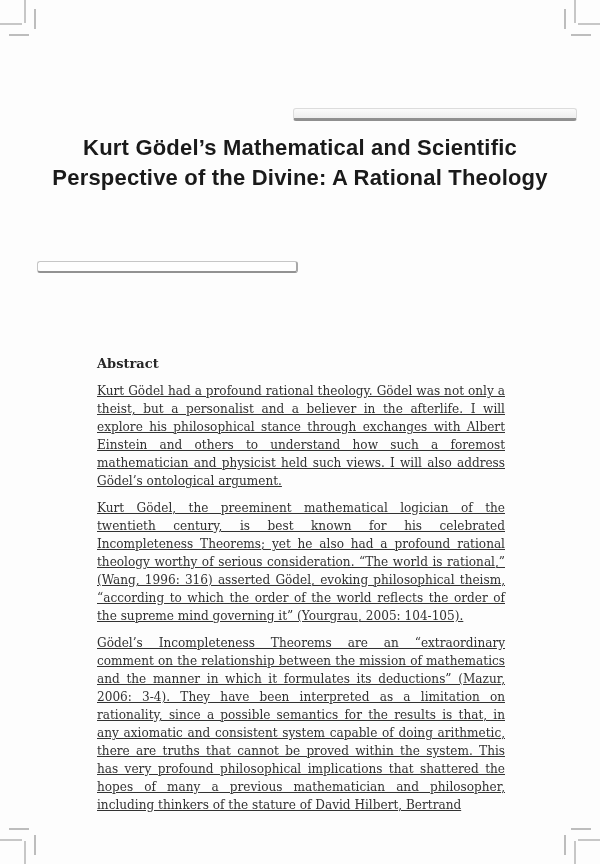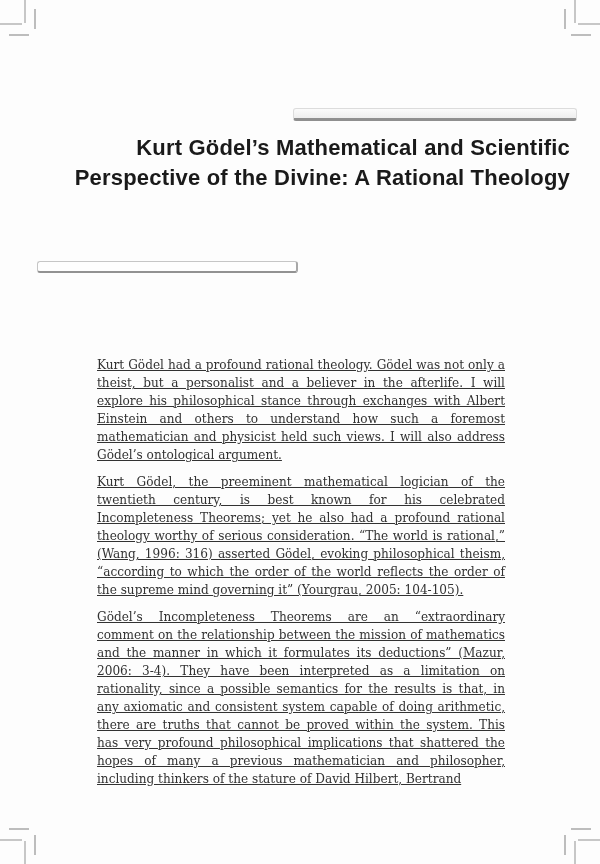--- a/index.html
+++ b/index.html
@@ -26,21 +26,21 @@
     position:absolute;left:37px;top:261px;width:261px;height:12px;
     box-sizing:border-box;
     background:#fefefe;
     border:1px solid #c6c6c6;
     border-right:2px solid #a8a8a8;
     border-bottom:2px solid #929292;
     border-radius:3px;
   }
   .title{
     position:absolute;left:30px;right:30px;top:133px;
-    text-align:right;
+    text-align:center;
     font-family:"Liberation Sans", sans-serif;
     font-weight:bold;
     font-size:22px;line-height:30px;
     color:#1a1a1a;
     letter-spacing:.2px;
   }
   .author{
     position:absolute;right:97px;top:204px;
     text-align:right;
     color:#3a3a3a;
@@ -92,18 +92,19 @@
   <div class="rule-top"></div>
   <div class="rule-left"></div>
 
   <div class="title">
     <div>Kurt Gödel’s Mathematical and Scientific</div>
     <div>Perspective of the Divine: A Rational Theology</div>
   </div>
 
 
   <div class="body-col">
+    <div class="abstract-heading">Abstract</div>
     <p>Kurt Gödel had a profound rational theology. Gödel was not only a theist, but a personalist and a believer in the afterlife. I will explore his philosophical stance through exchanges with Albert Einstein and others to understand how such a foremost mathematician and physicist held such views. I will also address Gödel’s ontological argument.</p>
     <p>Kurt Gödel, the preeminent mathematical logician of the twentieth century, is best known for his celebrated Incompleteness Theorems; yet he also had a profound rational theology worthy of serious consideration. “The world is rational,” (Wang, 1996: 316) asserted Gödel, evoking philosophical theism, “according to which the order of the world reflects the order of the supreme mind governing it” (Yourgrau, 2005: 104-105).</p>
     <p>Gödel’s Incompleteness Theorems are an “extraordinary comment on the relationship between the mission of mathematics and the manner in which it formulates its deductions” (Mazur, 2006: 3-4). They have been interpreted as a limitation on rationality, since a possible semantics for the results is that, in any axiomatic and consistent system capable of doing arithmetic, there are truths that cannot be proved within the system. This has very profound philosophical implications that shattered the hopes of many a previous mathematician and philosopher, including thinkers of the stature of David Hilbert, Bertrand</p>
   </div>
 
 </div>
 
 </body></html>

